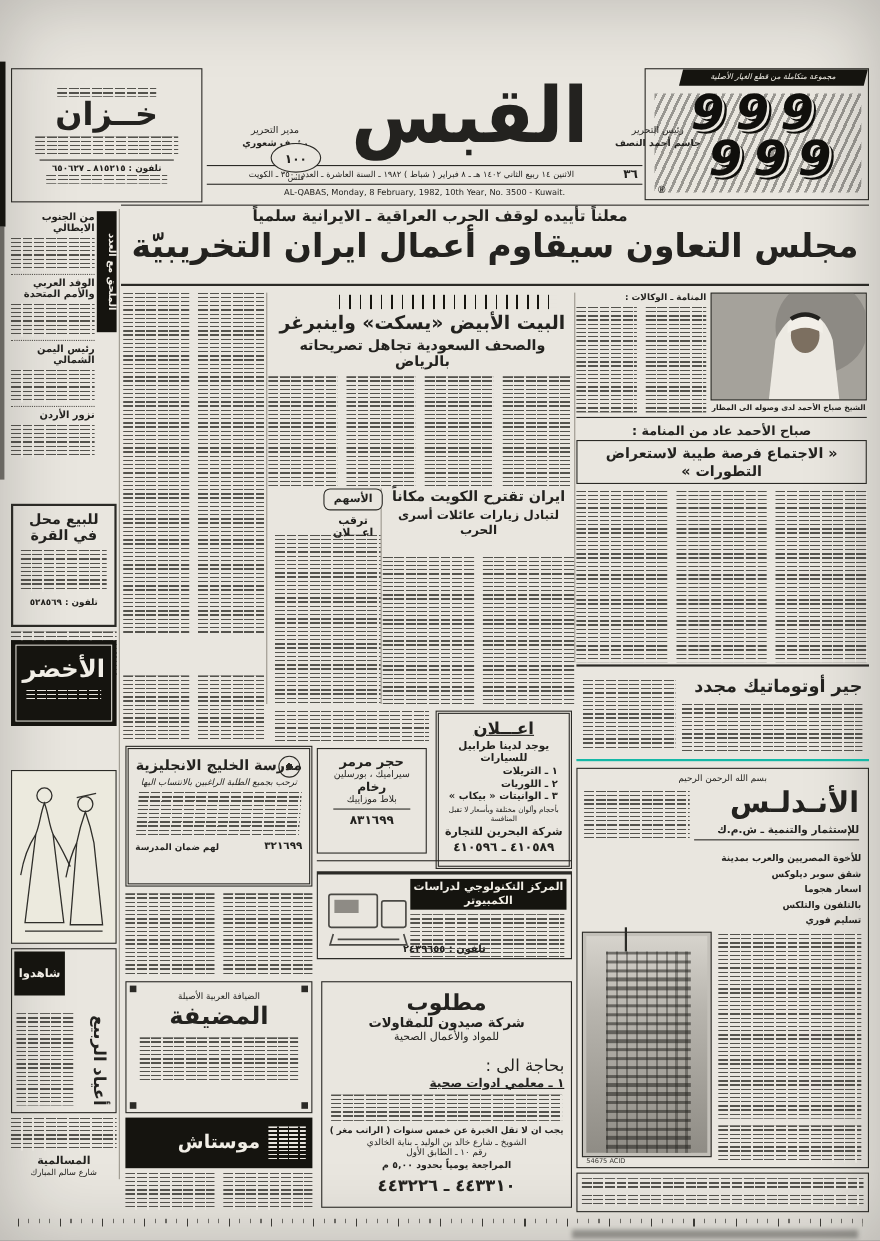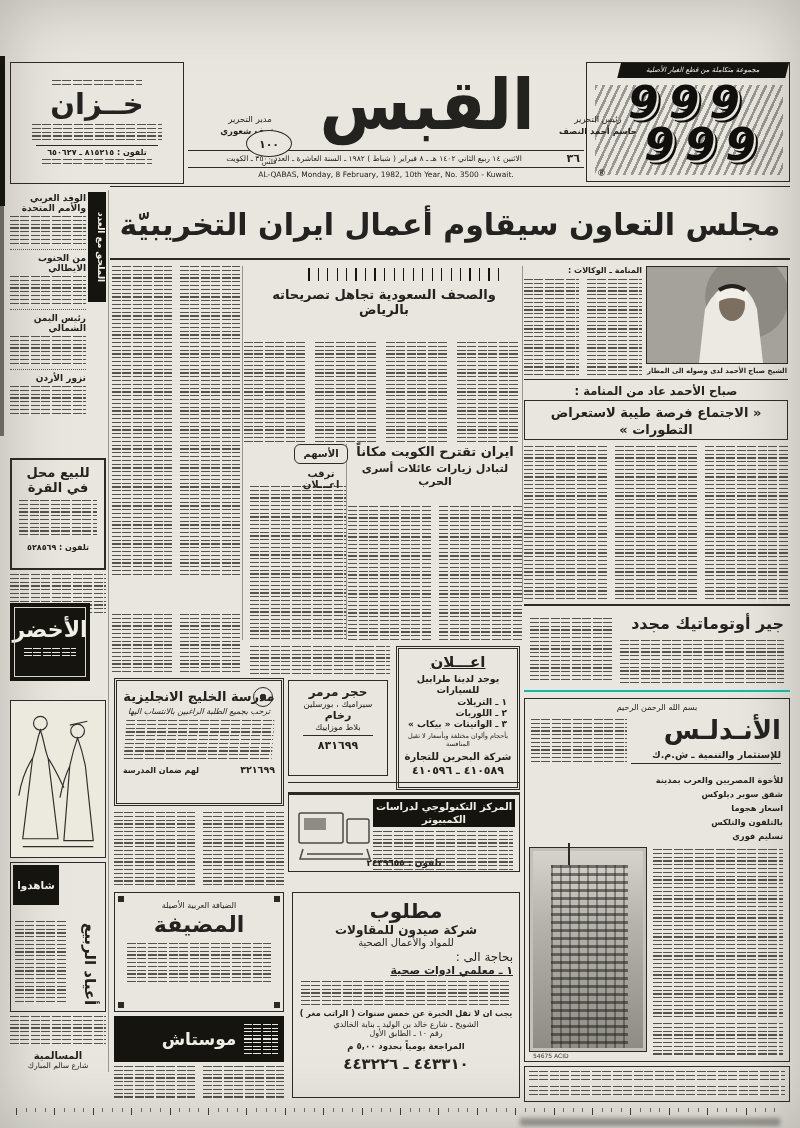--- a/index.html
+++ b/index.html
@@ -80,20 +80,21 @@
 
   <div class="abs b1" style="left:586px;top:62px;width:204px;height:120px;overflow:hidden">
     <div class="abs inv c" style="left:34px;top:0;width:168px;height:15px;font-size:7px;line-height:15px;transform:skew(-14deg);transform-origin:top right">مجموعة متكاملة من قطع الغيار الأصلية</div>
     <div class="abs stripes" style="left:8px;top:22px;width:188px;height:90px"></div>
     <div class="abs num999 c" style="left:10px;top:14px;width:184px;font-size:44px">999</div>
     <div class="abs num999 c" style="left:26px;top:56px;width:184px;font-size:44px">999</div>
     <div class="abs" style="left:10px;bottom:3px;font-size:9px">®</div>
   </div>
 
   <div class="abs rule" style="left:110px;top:186px;width:680px;height:1px"></div>
+  <div class="abs c w9" style="left:140px;top:189px;width:520px;font-size:14px">معلناً تأييده لوقف الحرب العراقية ـ الايرانية سلمياً</div>
   <div class="abs c w9" style="left:110px;top:207px;width:680px;font-size:30px;letter-spacing:.5px">مجلس التعاون سيقاوم أعمال ايران التخريبيّة</div>
   <div class="abs rule" style="left:110px;top:258px;width:680px;height:2px"></div>
 
   <div class="abs vr" style="left:108px;top:190px;height:882px"></div>
   <div class="abs vr" style="left:242px;top:266px;height:374px"></div>
   <div class="abs vr" style="left:522px;top:266px;height:336px"></div>
   <div class="abs vr" style="left:346px;top:444px;height:196px"></div>
 
   <div class="abs b1" style="left:646px;top:266px;width:142px;height:98px;background:#adaaa3">
     <svg width="140" height="96" viewBox="0 0 140 96" preserveAspectRatio="none">
@@ -121,20 +122,21 @@
   <div class="abs" style="left:524px;top:446px;width:264px;height:156px">
     <div class="cols">
       <div class="tx"></div>
       <div class="tx"></div>
       <div class="tx"></div>
     </div>
   </div>
 
   <div class="abs tx-inv" style="left:300px;top:268px;width:206px;height:13px"></div>
   <div class="abs c" style="left:250px;top:284px;width:268px">
+    <div class="w9" style="font-size:17px">البيت الأبيض «يسكت» واينبرغر</div>
     <div class="bold" style="font-size:13px;margin-top:3px">والصحف السعودية تجاهل تصريحاته بالرياض</div>
   </div>
   <div class="abs" style="left:244px;top:342px;width:276px;height:100px">
     <div class="cols">
       <div class="tx"></div>
       <div class="tx"></div>
       <div class="tx"></div>
       <div class="tx"></div>
     </div>
   </div>
@@ -165,46 +167,46 @@
   <div class="abs" style="left:112px;top:614px;width:128px;height:58px">
     <div class="cols">
       <div class="tx"></div>
       <div class="tx"></div>
     </div>
   </div>
 
   <div class="abs inv vtab c w9" style="left:88px;top:192px;width:18px;height:110px;font-size:9px;padding:4px 0">الملحق مع العدد</div>
   <div class="abs" style="left:10px;top:190px;width:76px;height:262px">
     <div style="padding:3px 0;border-bottom:1px dotted #55524c">
+      <div class="r w9" style="font-size:9px">من الجنوب الايطالي</div>
+      <div class="tx" style="height:30px;margin-top:3px"></div>
+    </div>
+    <div style="padding:3px 0;border-bottom:1px dotted #55524c">
       <div class="r w9" style="font-size:9px">الوفد العربي والأمم المتحدة</div>
-      <div class="tx" style="height:30px;margin-top:3px"></div>
-    </div>
-    <div style="padding:3px 0;border-bottom:1px dotted #55524c">
-      <div class="r w9" style="font-size:9px">من الجنوب الايطالي</div>
       <div class="tx" style="height:30px;margin-top:3px"></div>
     </div>
     <div style="padding:3px 0;border-bottom:1px dotted #55524c">
       <div class="r w9" style="font-size:9px">رئيس اليمن الشمالي</div>
       <div class="tx" style="height:30px;margin-top:3px"></div>
     </div>
     <div style="padding:3px 0">
       <div class="r w9" style="font-size:9px">نزور الأردن</div>
       <div class="tx" style="height:30px;margin-top:3px"></div>
     </div>
   </div>
 
   <div class="abs b2" style="left:10px;top:458px;width:96px;height:112px;padding:5px">
     <div class="c w9" style="font-size:13px">للبيع محل</div>
     <div class="c w9" style="font-size:13px">في القرة</div>
     <div class="tx" style="height:38px;margin:5px 2px"></div>
     <div class="c bold" style="font-size:8px">تلفون : ٥٢٨٥٦٩</div>
   </div>
   <div class="abs tx" style="left:10px;top:574px;width:96px;height:40px"></div>
 
-  <div class="abs inv" style="left:10px;top:603px;width:80px;height:78px;outline:1px solid #d8d5ce;outline-offset:-5px">
+  <div class="abs inv" style="left:10px;top:582px;width:96px;height:78px;outline:1px solid #d8d5ce;outline-offset:-5px">
     <div class="c w9" style="font-size:22px;padding-top:14px">الأخضر</div>
     <div class="tx-inv" style="height:10px;margin:6px 14px"></div>
   </div>
 
   <div class="abs b1" style="left:10px;top:700px;width:96px;height:158px;background:#eceade">
     <svg width="94" height="156" viewBox="0 0 96 158">
       <g fill="none" stroke="#2f2e2a" stroke-width="1.2">
         <circle cx="30" cy="22" r="7"></circle>
         <path d="M30 29 C26 40 26 48 22 58 L12 140 L48 140 L38 58 C34 48 34 40 30 29 Z"></path>
         <path d="M22 58 C14 70 10 84 8 96"></path>
@@ -279,21 +281,21 @@
       </g>
     </svg>
     <div class="abs tx" style="right:6px;top:36px;width:140px;height:40px"></div>
     <div class="abs c w9" style="left:6px;bottom:3px;width:218px;font-size:9px">تلفون : ٢٤٣٩٦٥٥</div>
   </div>
 
   <div class="abs" style="left:292px;top:892px;width:228px;height:206px;border:1.5px solid #2b2a26;padding:6px">
     <div class="c w9" style="font-size:20px">مطلوب</div>
     <div class="c w9" style="font-size:12px">شركة صيدون للمقاولات</div>
     <div class="c" style="font-size:10px">للمواد والأعمال الصحية</div>
-    <div class="r" style="font-size:12px;margin-top:2px">بحاجة الى :</div>
+    <div class="r" style="font-size:15px;margin-top:12px">بحاجة الى :</div>
     <div class="r w9" style="font-size:11px;text-decoration:underline">١ ـ معلمي ادوات صحية</div>
     <div class="tx" style="height:24px;margin:4px 2px"></div>
     <div class="c w9" style="font-size:8px">يجب ان لا تقل الخبرة عن خمس سنوات ( الراتب مغر )</div>
     <div class="c" style="font-size:8px;margin-top:2px">الشويخ ـ شارع خالد بن الوليد ـ بناية الخالدي</div>
     <div class="c" style="font-size:8px">رقم ١٠ ـ الطابق الأول</div>
     <div class="c w9" style="font-size:8.5px;margin-top:3px">المراجعة يومياً بحدود ٥,٠٠ م</div>
     <div class="c w9" style="font-size:15px;margin-top:4px">٤٤٣٣١٠ ـ ٤٤٣٢٢٦</div>
   </div>
 
   <div class="abs b1" style="left:114px;top:892px;width:170px;height:120px;padding:8px">

